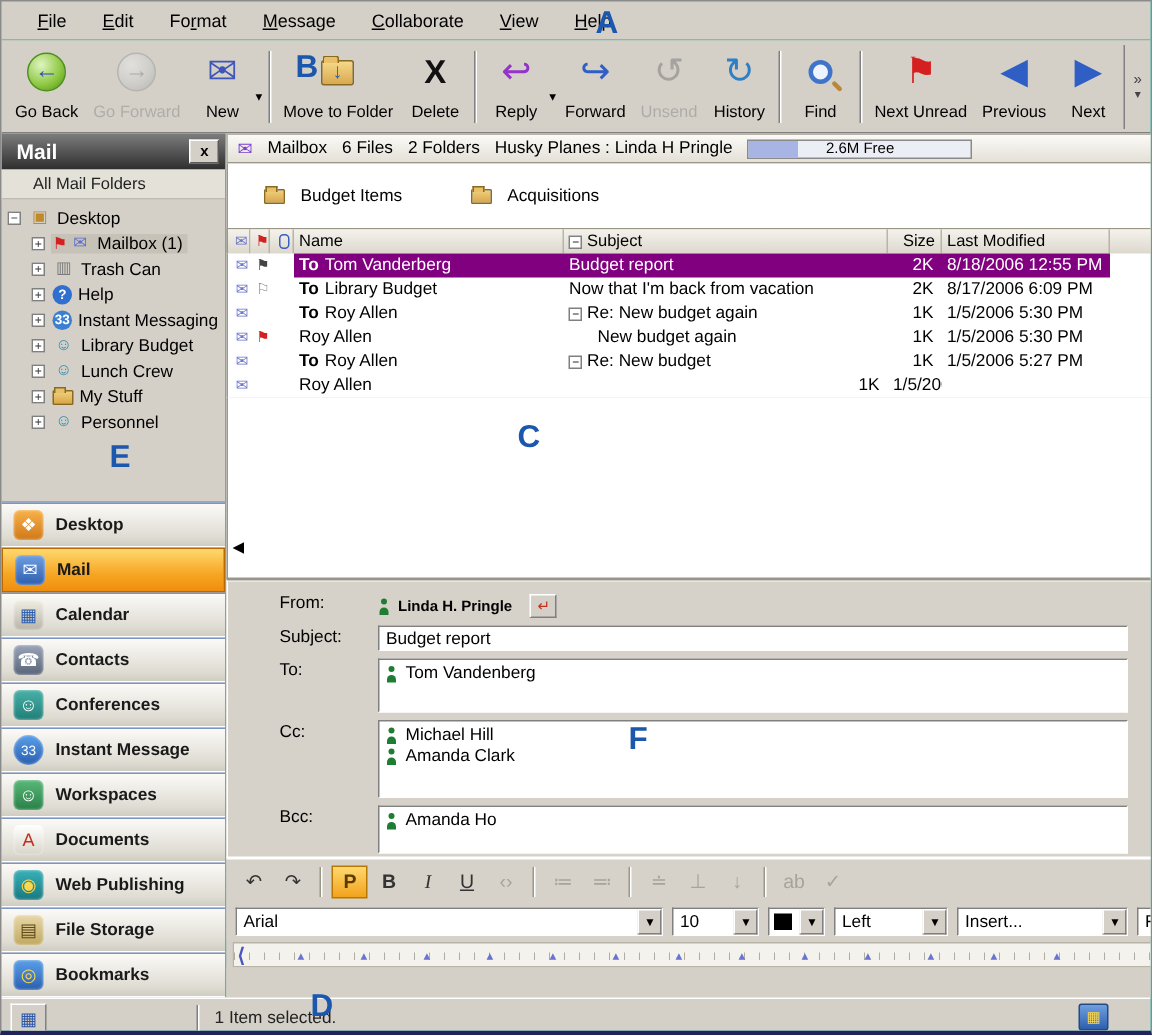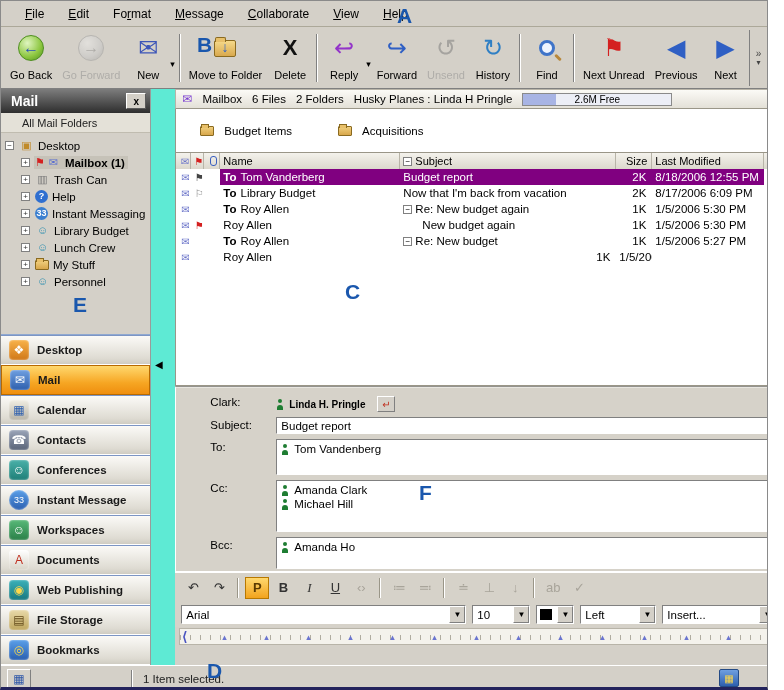--- a/index.html
+++ b/index.html
@@ -29,37 +29,37 @@
   .tsep { width:2px; border-left:1px solid #808080; border-right:1px solid #fff; margin:4px 3px; }
   .drop-arrow { font-size:9px; color:#000; align-self:center; margin:12px 1px 0 -1px; }
   .folder-ic { position:relative; width:22px; height:17px; background:linear-gradient(#f5d98a,#d9a94e); border:1px solid #8a6a20; border-radius:2px; }
   .folder-ic::before { content:''; position:absolute; top:-4px; left:0; width:9px; height:4px; background:#e8c06a; border:1px solid #8a6a20; border-bottom:none; border-radius:2px 2px 0 0; }
   .folder-ic .dn { position:absolute; left:6px; top:-1px; color:#2b5fc4; font-weight:bold; font-size:14px; }
   .lens { position:relative; width:16px; height:16px; border:3px solid #3f74c9; border-radius:50%; background:#eef4ff; }
   .lens::after { content:''; position:absolute; width:8px; height:3px; background:#b8873a; transform:rotate(45deg); left:12px; top:13px; border-radius:2px; }
   .overflow-btn { margin-left:auto; display:flex; flex-direction:column; align-items:center; justify-content:center; width:16px; color:#444; font-size:10px; line-height:1; border-left:1px solid #808080; padding-left:2px; }
 
   
-  .content { display:flex; height:576px;gap:24px; }
+  .content { display:flex; height:576px; }
   .sidebar { width:154px; display:flex; flex-direction:column; border-right:1px solid #9a9a9a; background:#d4d0c8; }
   .main { flex:1; display:flex; flex-direction:column; background:#d4d0c8; padding-right:10px; }
 
   
   .sb-header { height:24px; background:linear-gradient(#7d7d7d,#2e2e2e); color:#fff; font-weight:bold; font-size:14px;
                display:flex; align-items:center; padding:0 4px 0 10px; }
   .sb-close { margin-left:auto; width:20px; height:16px; background:#d4d0c8; border:1px solid; border-color:#fff #5a5a5a #5a5a5a #fff;
               color:#000; font-size:10px; font-weight:bold; display:flex; align-items:center; justify-content:center; }
   .all-folders { height:20px; display:flex; align-items:center; padding-left:21px; background:#e4e1d8; border-bottom:1px solid #c0bcb0; color:#222; }
 
   
   .tree { padding:4px 2px 0 4px; }
   .tree-row { display:flex; align-items:center; height:17px; white-space:nowrap; }
   .expander { width:9px; height:9px; border:1px solid #808080; background:#fff; font-size:8px; line-height:7px; text-align:center; color:#333; margin-right:4px; flex:none; }
   .tree-label { margin-left:4px; font-size:11.5px; }
-  .tree-row.sel .tree-label { font-weight:bold; }
+  .tree-row.sel .tree-label { font-weight:normal; }
   .tree-row.sel .selwrap { background:#c6c2b8; }
   .ti { width:15px; text-align:center; font-size:11px; flex:none; line-height:1; }
   .ti.circ { width:13px; height:13px; border-radius:50%; color:#fff; font-size:9px; font-weight:bold; display:inline-flex; align-items:center; justify-content:center; }
   .mini-folder { width:14px; height:10px; background:linear-gradient(#f0cf7e,#d8a74b); border:1px solid #8a6a20; border-radius:1px; position:relative; flex:none; }
   .mini-folder::before { content:''; position:absolute; top:-3px; left:0; width:6px; height:3px; background:#e8c06a; border:1px solid #8a6a20; border-bottom:none; }
   .tree-flag { color:#d42020; font-size:11px; margin-right:1px; }
   .selwrap { display:flex; align-items:center; padding:0 3px 0 1px; }
 
   
   .nav { margin-top:auto; border-top:1px solid #8fa8d0; }
@@ -458,21 +458,21 @@
             <div class="hl">Roy Allen</div>
             <div class="hl sz">1K</div>
             <div class="hl">1/5/2006  5:27 PM</div>
             <div></div>
           </div>
         </div>
       <div class="filler"></div>
 
       <div class="preview">
         <div class="prow">
-          <div class="plabel">Clark:</div>
+          <div class="plabel">From:</div>
           <div class="fromline">
             <span class="person"></span>
             <span class="fromname">Linda H. Pringle</span>
             <span class="from-btn">↵</span>
           </div>
         </div>
         <div class="prow">
           <div class="plabel">Subject:</div>
           <div class="pbox subject">Budget report</div>
         </div>
@@ -483,25 +483,25 @@
                 <span class="person"></span>
                 <span>Tom Vandenberg</span>
               </div>
             </div>
         </div>
         <div class="prow">
           <div class="plabel">Cc:</div>
           <div class="pbox cc" id="ccbox">
               <div class="recip">
                 <span class="person"></span>
-                <span>Amanda Clark</span>
+                <span>Michael Hill</span>
               </div>
               <div class="recip">
                 <span class="person"></span>
-                <span>Michael Hill</span>
+                <span>Amanda Clark</span>
               </div>
             </div>
         </div>
         <div class="prow">
           <div class="plabel">Bcc:</div>
           <div class="pbox bcc" id="bccbox">
               <div class="recip">
                 <span class="person"></span>
                 <span>Amanda Ho</span>
               </div>

